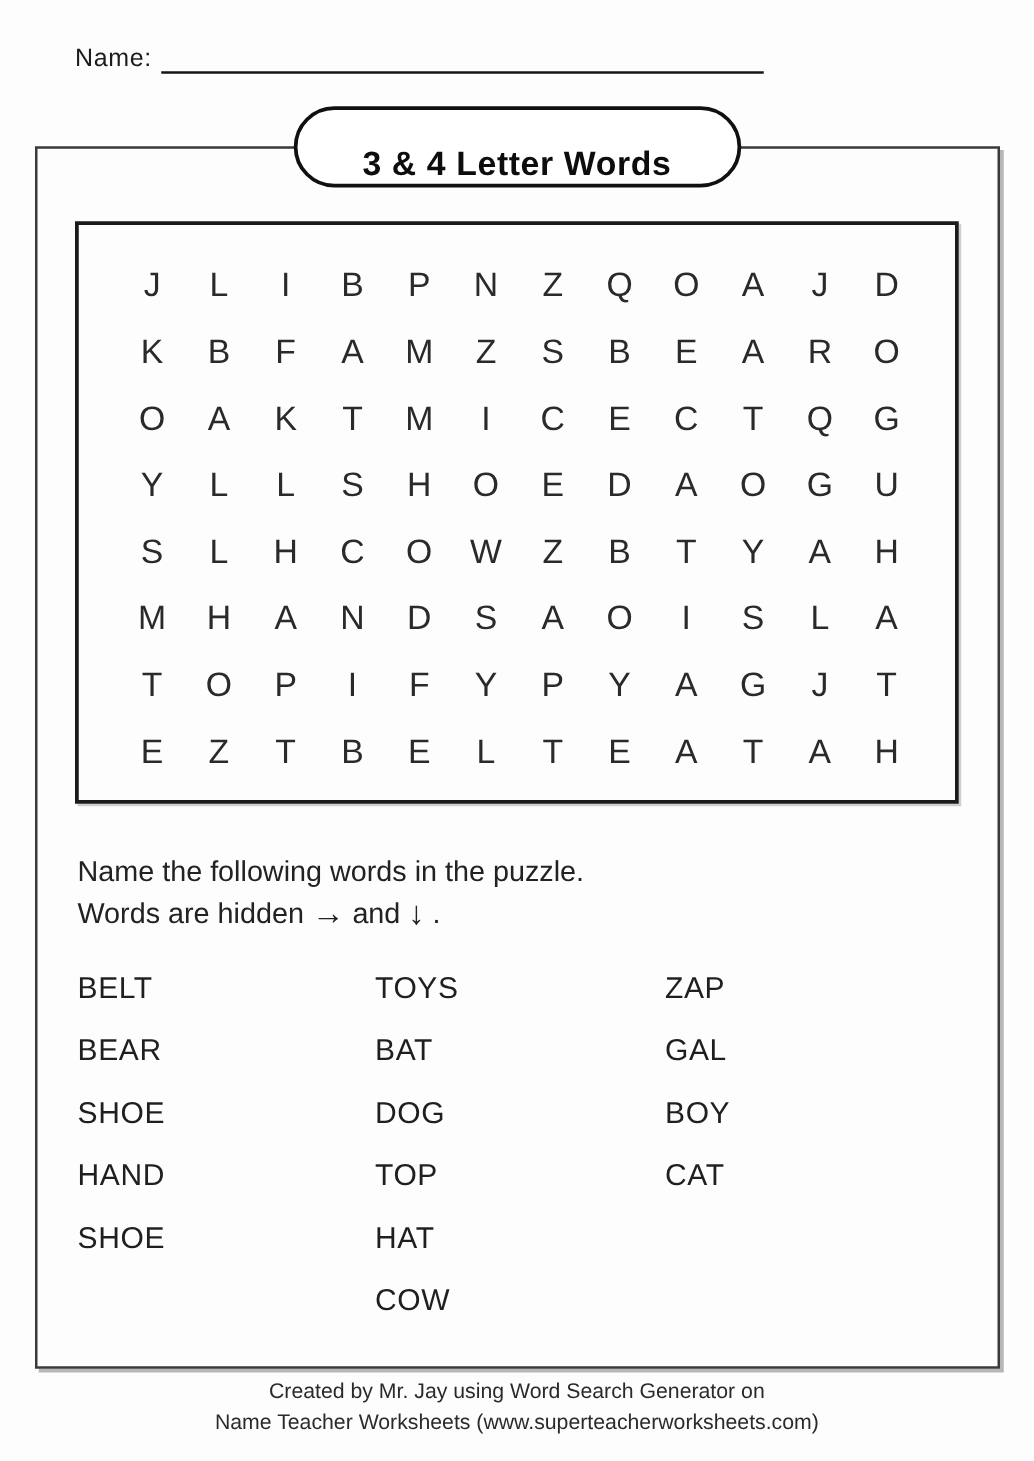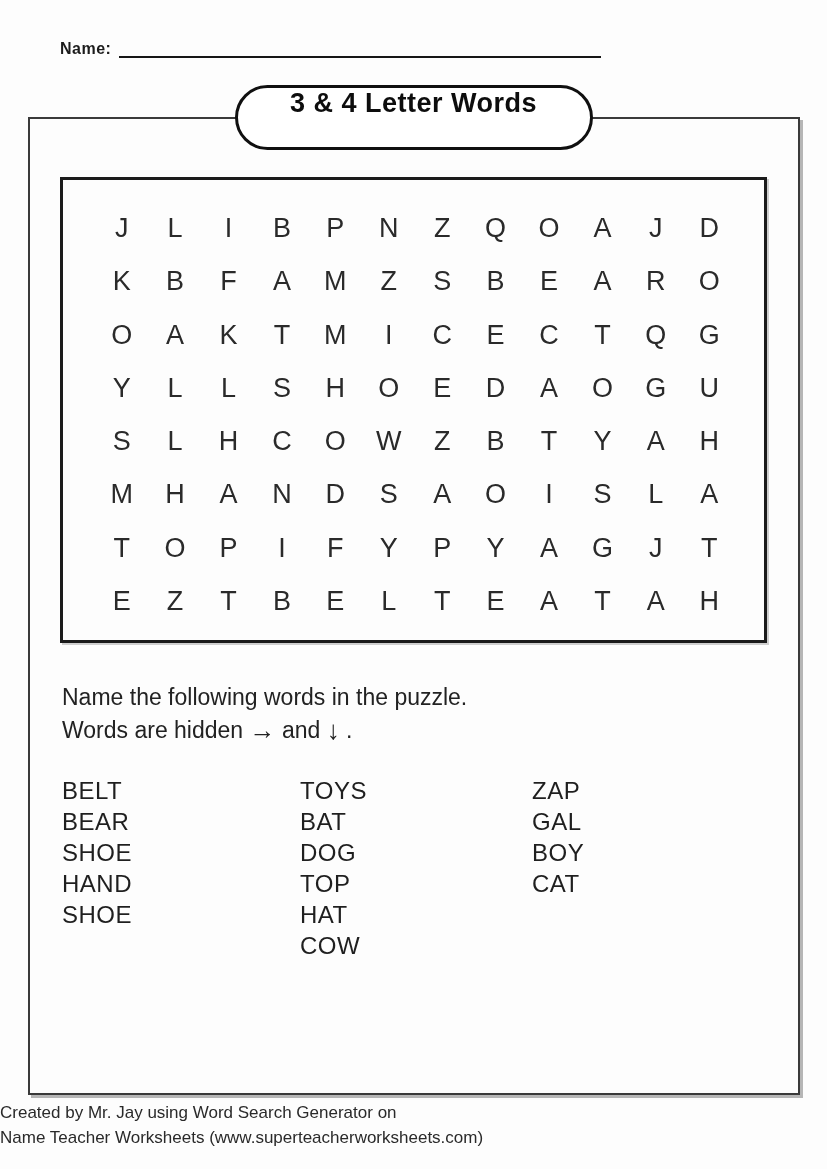--- a/index.html
+++ b/index.html
@@ -17,22 +17,22 @@
 
   
   .name-row {
     position: absolute;
     left: 60px;
     top: 36px;
     display: flex;
     align-items: flex-end;
   }
   .name-label {
-    font-weight: bold;
-    font-size: 16px;
+    font-weight: normal;
+    font-size: 20px;
     letter-spacing: 0.5px;
   }
   .name-line {
     display: inline-block;
     width: 482px;
     height: 22px;
     margin-left: 8px;
     border-bottom: 2px solid #161616;
   }
 
@@ -54,21 +54,21 @@
     position: absolute;
     left: 50%;
     top: 85px;
     transform: translateX(-50%);
     width: 358px;
     height: 65px;
     background: #ffffff;
     border: 3px solid #101010;
     border-radius: 34px;
     display: flex;
-    align-items: flex-start;
+    align-items: flex-end;
     justify-content: center;
     z-index: 2;
   }
   .title-badge .title-text {
     font-size: 27px;
     font-weight: bold;
     letter-spacing: 0.5px;
     color: #0d0d0d;
   }
 
@@ -114,38 +114,38 @@
   }
 
   
   .word-list {
     position: absolute;
     left: 62px;
     top: 775px;
     display: flex;
     z-index: 2;
   }
-  .word-col { display: flex; flex-direction: column; }
+  .word-col { display: flex; flex-direction: column; gap: 19px; }
   .word-col-1 { width: 238px; }
   .word-col-2 { width: 232px; justify-content: flex-end; }
   .word-col-3 { width: 180px; }
   .word-item {
     font-size: 24px;
     line-height: 31px;
     letter-spacing: 0.5px;
     color: #1f1f1f;
   }
 
   
   .footer {
     position: absolute;
     left: 0;
     top: 1100px;
     width: 100%;
-    text-align: left;
+    text-align: center;
     font-size: 17px;
     line-height: 25px;
     color: #2a2a2a;
     z-index: 2;
   }
 </style>
 </head>
 <body>
 
 <div class="page">

